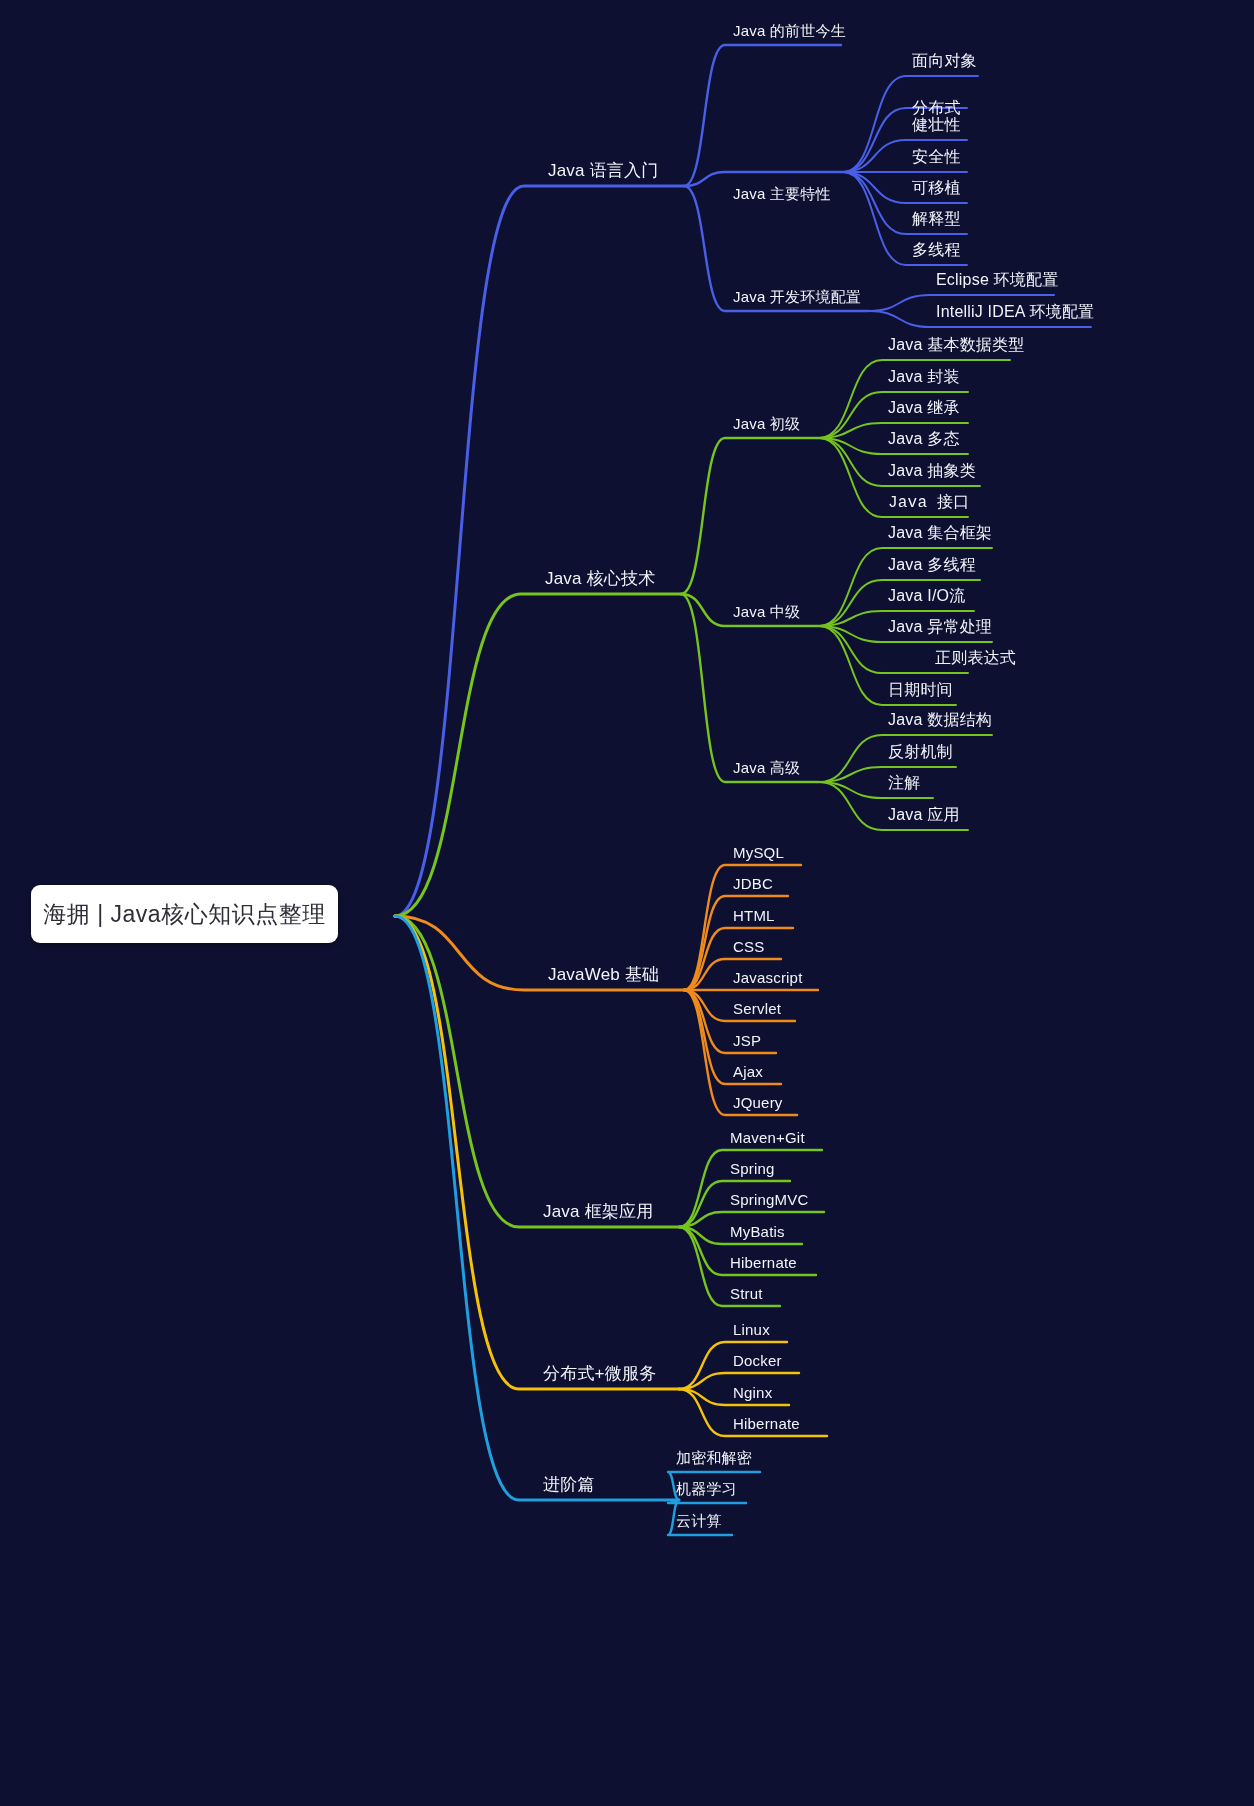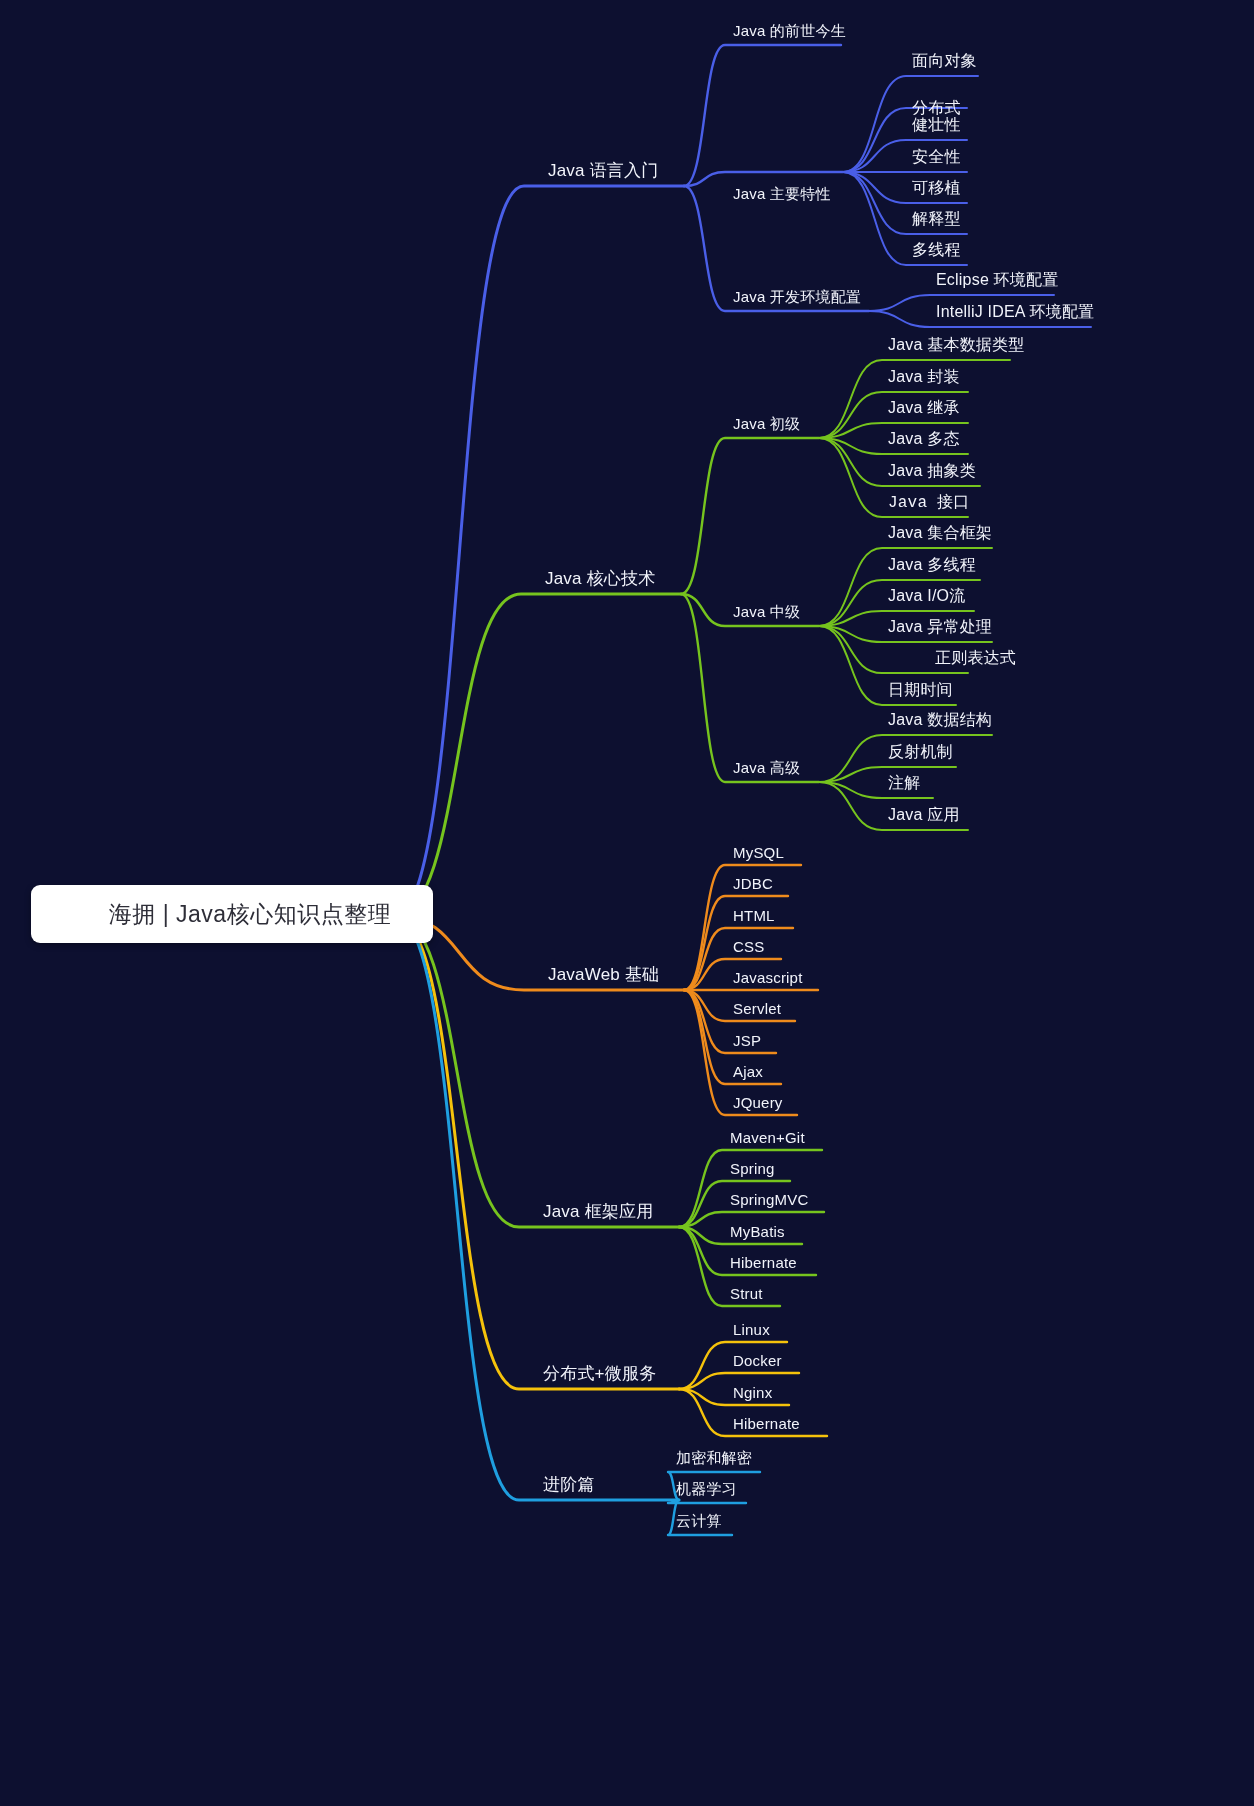--- a/index.html
+++ b/index.html
@@ -19,26 +19,25 @@
     letter-spacing:.2px;
     transform:translateY(-100%);
     pointer-events:auto;
   }
   .lvl1{font-size:17px;}
   .lvl2{font-size:15px;}
   .lvl3{font-size:16px;}
   #root-node{
     position:absolute;
     left:31px;top:885px;
-    width:366px;height:58px;
+    width:307px;height:58px;
     background:#ffffff;
     border-radius:9px;
     display:flex;align-items:center;justify-content:center;
     box-shadow:0 2px 6px rgba(0,0,0,.35);
-    padding-left:36px;
   }
   #root-node span{
     color:#2e2e38;
     font-size:23px;
     letter-spacing:.5px;
   }
 </style>
 </head>
 <body>
 

